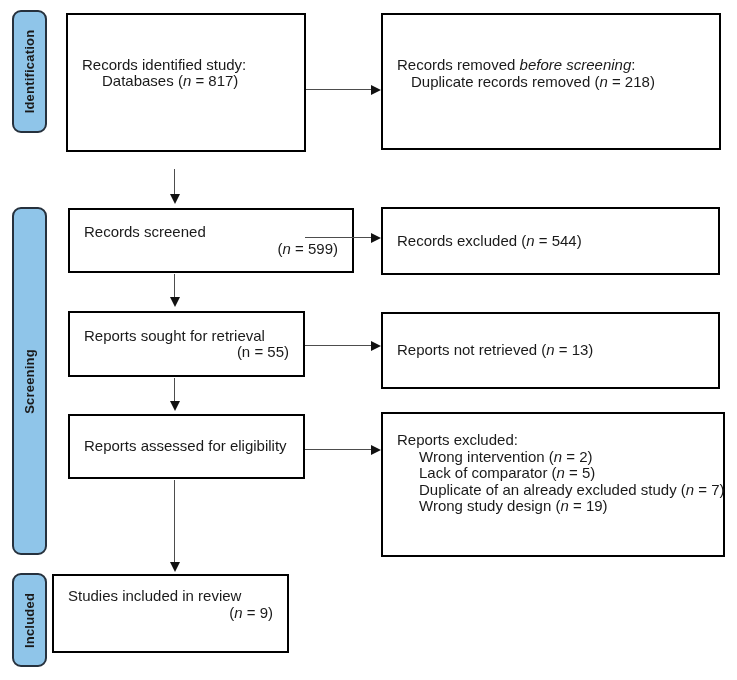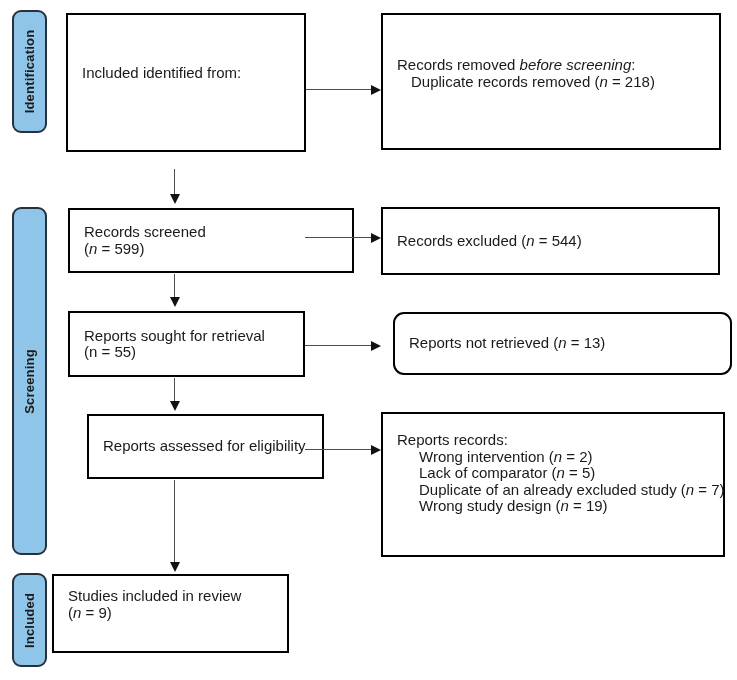--- a/index.html
+++ b/index.html
@@ -52,35 +52,35 @@
     flex-direction: column;
     justify-content: center;
     padding-left: 14px;
     padding-right: 8px;
   }
   #box-identified    { left: 66px;  top: 13px;  width: 240px; height: 139px; padding-bottom: 19px; }
   #box-dup-removed   { left: 381px; top: 13px;  width: 340px; height: 137px; padding-bottom: 16px; }
   #box-screened      { left: 68px;  top: 208px; width: 286px; height: 65px; }
   #box-rec-excluded  { left: 381px; top: 207px; width: 339px; height: 68px; }
   #box-sought        { left: 68px;  top: 311px; width: 237px; height: 66px; }
-  #box-not-retrieved { left: 393px; top: 312px; width: 339px; height: 63px; border-radius: 11px; }
-  #box-assessed      { left: 68px;  top: 414px; width: 237px; height: 65px; margin-left: 19px; }
+  #box-not-retrieved { left: 381px; top: 312px; width: 339px; height: 77px; }
+  #box-assessed      { left: 68px;  top: 414px; width: 237px; height: 65px; }
   #box-rep-excluded  { left: 381px; top: 412px; width: 344px; height: 145px; padding-bottom: 22px; }
   #box-included      { left: 52px;  top: 574px; width: 237px; height: 79px;  padding-bottom: 18px; }
 
   .line {
     font-size: 15px;
     line-height: 16.5px;
     white-space: nowrap;
   }
   .line em { font-style: italic; }
   .indent20 { padding-left: 20px; }
   .indent14 { padding-left: 14px; }
   .indent22 { padding-left: 22px; }
-  .center   { text-align: left; padding-right: 6px; }
+  .center   { text-align: right; padding-right: 6px; }
 
   
   .varrow {
     position: absolute;
     width: 11px;
     display: flex;
     flex-direction: column;
     align-items: center;
   }
   .vline { width: 1.5px; flex: 1; background: var(--arrow-line, #4d4d4d); }
@@ -124,21 +124,24 @@
   </div>
   <div class="stage" id="stage-screening">
     <span class="stage-text">Screening</span>
   </div>
   <div class="stage" id="stage-included">
     <span class="stage-text">Included</span>
   </div>
 
   <div class="fbox" id="box-identified">
     <div class="line">
-      <span>Included identified from:</span>
+      <span>Records identified study:</span>
+    </div>
+    <div class="line indent20">
+      <span>Databases (</span><em>n</em><span> = 817)</span>
     </div>
   </div>
 
   <div class="fbox" id="box-dup-removed">
     <div class="line">
       <span>Records removed </span><em>before screening</em><span>:</span>
     </div>
     <div class="line indent14">
       <span>Duplicate records removed (</span><em>n</em><span> = 218)</span>
     </div>
@@ -175,21 +178,21 @@
   </div>
 
   <div class="fbox" id="box-assessed">
     <div class="line">
       <span>Reports assessed for eligibility</span>
     </div>
   </div>
 
   <div class="fbox" id="box-rep-excluded">
     <div class="line">
-      <span>Reports records:</span>
+      <span>Reports excluded:</span>
     </div>
     <div class="line indent22">
       <span>Wrong intervention (</span><em>n</em><span> = 2)</span>
     </div>
     <div class="line indent22">
       <span>Lack of comparator (</span><em>n</em><span> = 5)</span>
     </div>
     <div class="line indent22">
       <span>Duplicate of an already excluded study (</span><em>n</em><span> = 7)</span>
     </div>

